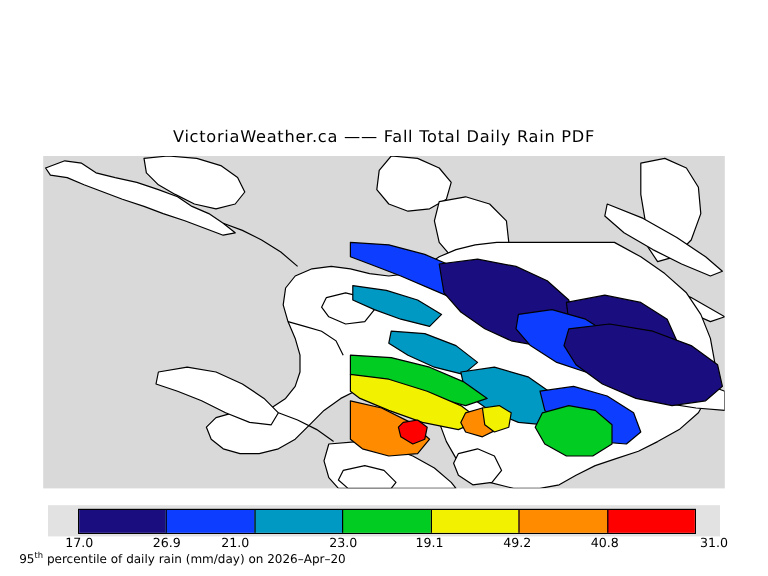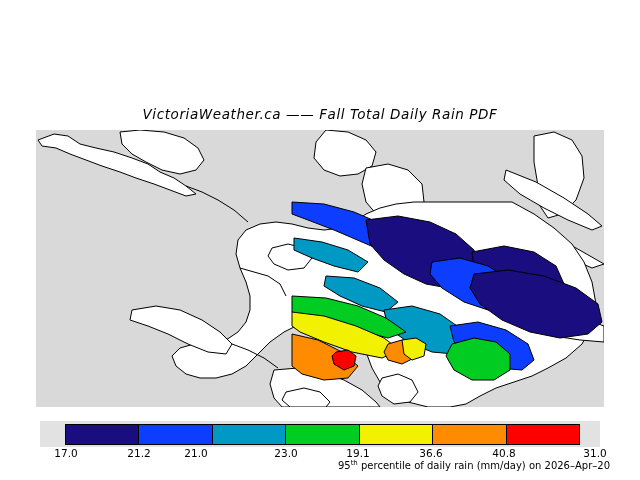--- a/index.html
+++ b/index.html
@@ -19,21 +19,20 @@
     position: absolute;
     left: 0;
     top: 106px;
     width: 640px;
     text-align: center;
     font-family: "DejaVu Sans", sans-serif;
     font-size: 13.5px;
     letter-spacing: 0.6px;
     color: #000000;
     white-space: pre;
-    font-style: italic;
   }
   #map-panel {
     position: absolute;
     left: 36px;
     top: 130px;
     width: 568px;
     height: 277px;
     background: #d9d9d9;
     overflow: hidden;
   }
@@ -82,25 +81,26 @@
     font-family: "DejaVu Sans", sans-serif;
     font-size: 10.5px;
     color: #000000;
     white-space: nowrap;
   }
   #cb-caption {
     position: absolute;
     left: 0;
     top: 459px;
     width: 610px;
-    text-align: right;
+    text-align: left;
     font-family: "DejaVu Sans", sans-serif;
     font-size: 10px;
     color: #000000;
     white-space: pre;
+    padding-left: 16px;
   }
   #cb-caption sup {
     font-size: 7px;
     vertical-align: super;
   }
   .land-plain {
     fill: #ffffff;
     stroke: #000000;
     stroke-width: 1;
     stroke-linejoin: round;
@@ -241,24 +241,24 @@
       <div class="cb-seg" style="background:#0099c4"></div>
       <div class="cb-seg" style="background:#00cc22"></div>
       <div class="cb-seg" style="background:#f2f200"></div>
       <div class="cb-seg" style="background:#ff8c00"></div>
       <div class="cb-seg" style="background:#ff0000"></div>
     </div>
   </div>
 
   <div id="cb-ticks">
     <span class="cb-tick" style="left:66px">17.0</span>
-    <span class="cb-tick" style="left:139px">21.2</span>
+    <span class="cb-tick" style="left:139px">26.9</span>
     <span class="cb-tick" style="left:196px">21.0</span>
     <span class="cb-tick" style="left:286px">23.0</span>
     <span class="cb-tick" style="left:358px">19.1</span>
-    <span class="cb-tick" style="left:431px">36.6</span>
+    <span class="cb-tick" style="left:431px">49.2</span>
     <span class="cb-tick" style="left:504px">40.8</span>
     <span class="cb-tick" style="left:595px">31.0</span>
   </div>
 
   <div id="cb-caption"><span>95</span><sup>th</sup><span> percentile of daily rain (mm/day) on 2026–Apr–20</span></div>
 
 </div>
 
 </body></html>

